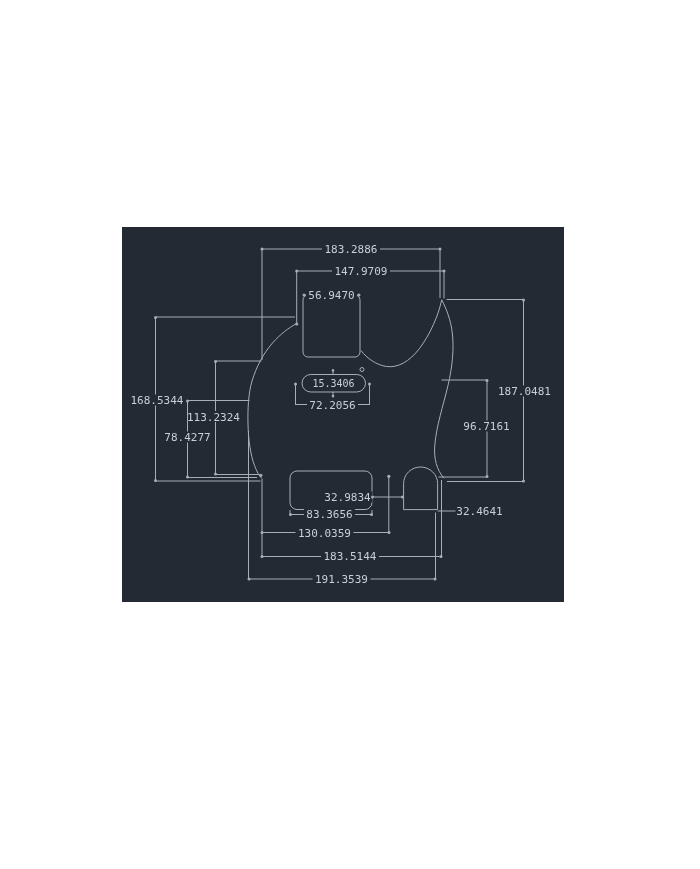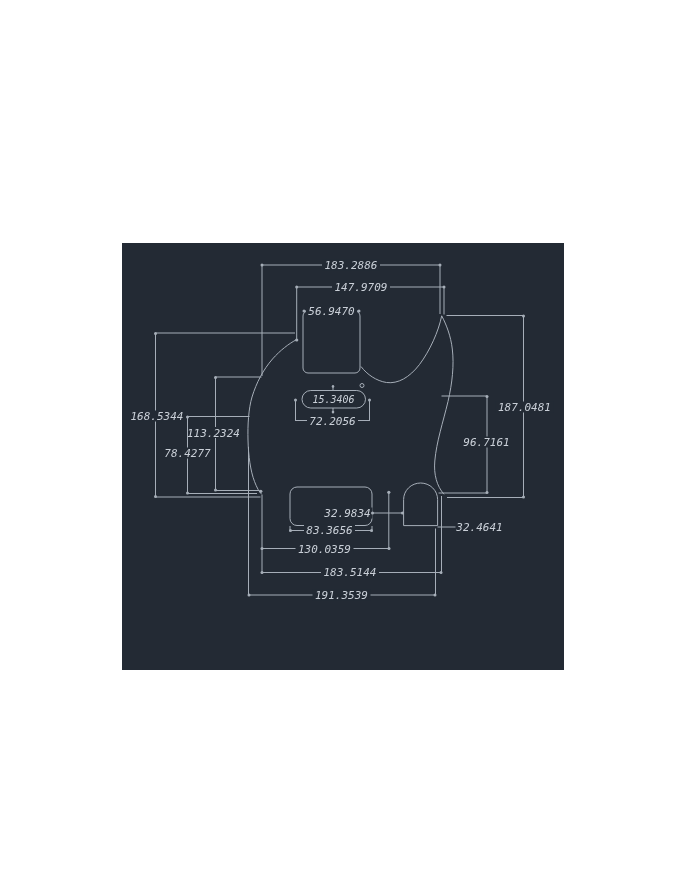--- a/index.html
+++ b/index.html
@@ -3,21 +3,21 @@
 <meta charset="utf-8">
 <style>
   :root{
     --canvas-bg:#232A34;
     --line-color:#A6AEB8;
     --text-color:#C9CFD7;
     --page-bg:#FFFFFF;
   }
   html,body{margin:0;padding:0;}
   .page{position:relative;width:700px;height:869px;background:var(--page-bg);overflow:hidden;}
-  .cad-canvas{position:absolute;left:122px;top:243px;width:442px;height:427px;background:var(--canvas-bg);font-style:italic;}
+  .cad-canvas{position:absolute;left:122px;top:227px;width:442px;height:375px;background:var(--canvas-bg);}
   svg{display:block;}
   .cadline{stroke:var(--line-color);stroke-width:1;fill:none;}
   .shape{stroke:var(--line-color);stroke-width:1;fill:none;}
   .dot{fill:var(--line-color);stroke:none;}
   .lblbg{fill:var(--canvas-bg);stroke:none;}
   text.dim{font-family:"DejaVu Sans Mono", monospace;font-size:11px;fill:var(--text-color);text-anchor:middle;}
   text.dim.small{font-size:10px;}
 </style>
 </head>
 <body>

